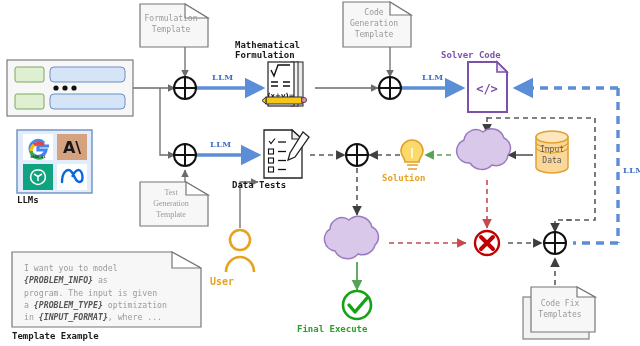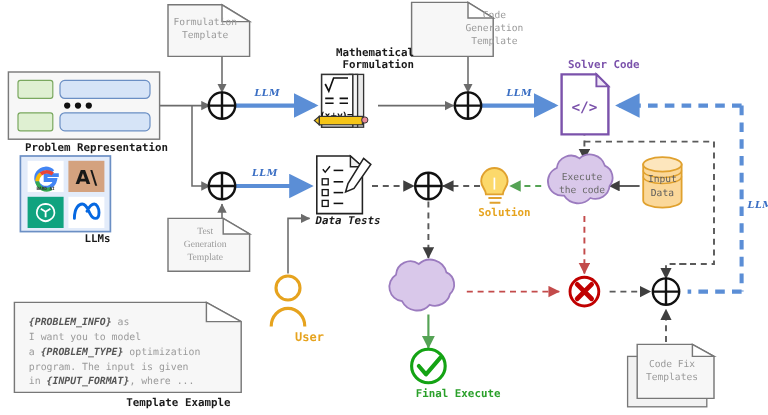--- a/index.html
+++ b/index.html
@@ -2,28 +2,28 @@
 <html><head>
 <meta charset="utf-8">
 <style>
   html,body{margin:0;padding:0;background:#ffffff;}
   body{width:640px;height:346px;overflow:hidden;
        font-family:"DejaVu Sans Mono", monospace;}
   #stage{position:relative;width:640px;height:346px;}
   svg{position:absolute;left:0;top:0;width:640px;height:346px;overflow:visible;}
 
   .lbl{position:absolute;font-family:"DejaVu Sans Mono", monospace;
-       font-weight:bold;white-space:pre;text-align:right;line-height:1.15;}
+       font-weight:bold;white-space:pre;text-align:left;line-height:1.15;}
   .lbl-blk{color:#1a1a1a;}
   .lbl-purple{color:#7b52ab;}
   .lbl-orange{color:#e6a31e;}
   .lbl-green{color:#2aa02a;}
   .lbl-red{color:#c00000;}
   .llm{position:absolute;color:#3b6fc4;font-family:"DejaVu Serif",serif;
-       font-style:italic;font-weight:bold;font-size:8px;letter-spacing:.5px;}
+       font-weight:bold;font-size:8px;letter-spacing:.5px;}
   .tmpl-txt{position:absolute;color:#9a9a9a;font-family:"DejaVu Sans Mono",monospace;
             font-size:8px;line-height:1.35;text-align:center;white-space:pre;}
   .ex-txt{position:absolute;color:#9a9a9a;font-family:"DejaVu Sans Mono",monospace;
           font-size:8.2px;line-height:1.5;white-space:pre;}
   .ex-txt b{color:#555;font-weight:bold;font-style:italic;}
 </style>
 </head>
 <body>
 
 <div id="stage">
@@ -275,58 +275,55 @@
 
   <g>
     <path d="M12,252 H172 L201,268 V327 H12 Z" fill="#f7f7f7" stroke="#777" stroke-width="1.2"></path>
     <path d="M172,252 L201,268 H172 Z" fill="#ffffff" stroke="#777" stroke-width="1.2"></path>
   </g>
 </svg>
 
 <div class="tmpl-txt" style="left:140px;top:14px;width:62px;">Formulation
 Template</div>
 
-<div class="tmpl-txt" style="left:343px;top:8px;width:62px;padding-left:38px;">Code
+<div class="tmpl-txt" style="left:343px;top:8px;width:62px;">Code
 Generation
 Template</div>
 
 <div class="tmpl-txt" style="left:140px;top:188px;width:62px;font-family:Liberation Serif, serif;">Test
 Generation
 Template</div>
 
 <div class="tmpl-txt" style="left:531px;top:299px;width:58px;">Code Fix
 Templates</div>
 
-<div class="tmpl-txt" style="left:451px;top:143px;width:68px;color:#6b6b6b;">Execute
-the code</div>
 
 <div class="tmpl-txt" style="left:524px;top:145px;width:56px;color:#5b5b5b;">Input
 Data</div>
 
 
-<div class="lbl lbl-blk" style="left:0px;top:119px;width:140px;font-size:9px;">Problem Representation</div>
 
 <div class="lbl lbl-blk" style="left:17px;top:195px;width:75px;font-size:9px;">LLMs</div>
 
 <div class="lbl lbl-blk" style="left:235px;top:40px;width:110px;font-size:9px;">Mathematical
 Formulation</div>
 
-<div class="lbl lbl-blk" style="left:245px;top:180px;width:72px;font-size:9px;font-style:italic;">Data Tests</div>
+<div class="lbl lbl-blk" style="left:232px;top:180px;width:72px;font-size:9px;">Data Tests</div>
 
 <div class="lbl lbl-purple" style="left:441px;top:50px;width:92px;font-size:9px;">Solver Code</div>
 
 <div class="lbl lbl-orange" style="left:210px;top:276px;width:60px;font-size:10px;">User</div>
 
 <div class="lbl lbl-orange" style="left:382px;top:173px;width:60px;font-size:9px;">Solution</div>
 
 <div class="lbl lbl-green" style="left:297px;top:324px;width:120px;font-size:9px;">Final Execute</div>
 
 
 <div class="lbl lbl-blk" style="left:12px;top:331px;width:180px;font-size:9px;">Template Example</div>
 
 <div class="llm" style="left:212px;top:72px;">LLM</div>
 <div class="llm" style="left:210px;top:139px;">LLM</div>
 <div class="llm" style="left:422px;top:72px;">LLM</div>
 <div class="llm" style="left:623px;top:165px;">LLM</div>
 
-<div class="ex-txt" id="ex-body" style="left:24px;top:262px;width:168px;"><div><b>{PROBLEM_INFO}</b> as</div><div>I want you to model</div><div>a <b>{PROBLEM_TYPE}</b> optimization</div><div>program. The input is given</div><div>in <b>{INPUT_FORMAT}</b>, where ...</div></div>
+<div class="ex-txt" id="ex-body" style="left:24px;top:262px;width:168px;"><div>I want you to model</div><div><b>{PROBLEM_INFO}</b> as</div><div>program. The input is given</div><div>a <b>{PROBLEM_TYPE}</b> optimization</div><div>in <b>{INPUT_FORMAT}</b>, where ...</div></div>
 
 </div>
 
 </body></html>

